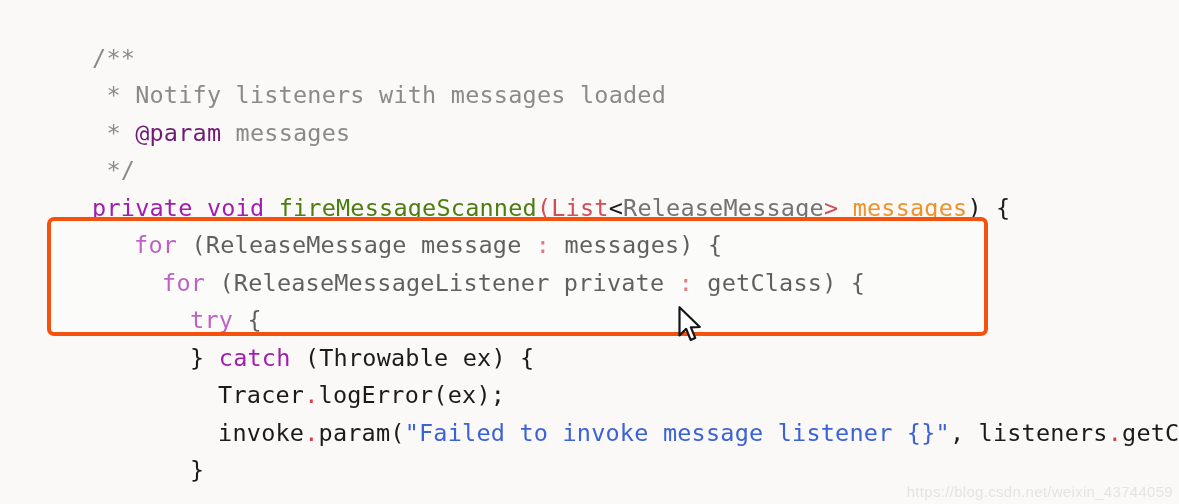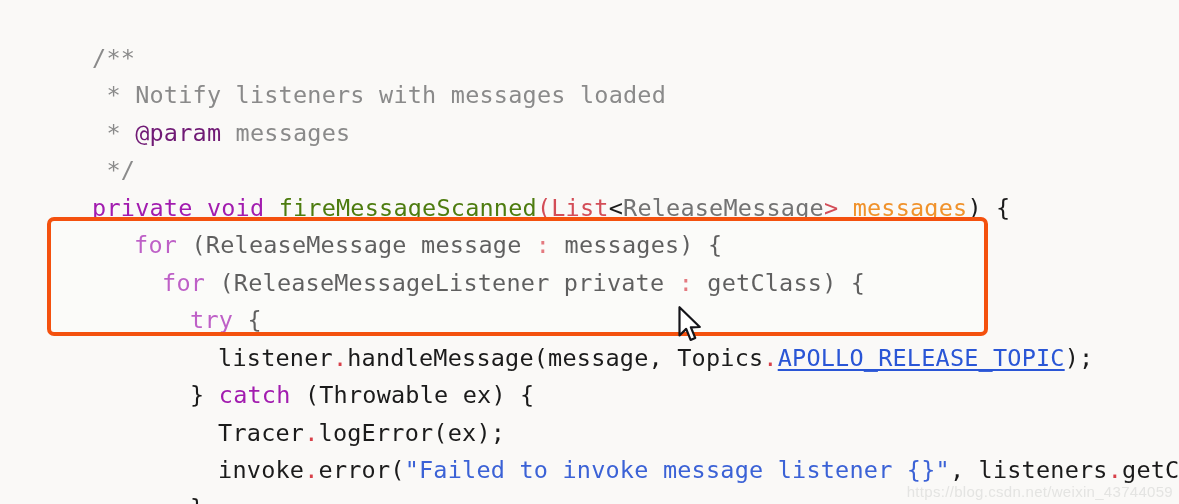--- a/index.html
+++ b/index.html
@@ -123,34 +123,31 @@
     </div>
 
     <div class="code-line" style="padding-left:70px;">
       <span class="tok-keyword">for</span><span class="tok-plain"> (ReleaseMessageListener private </span><span class="tok-punct-red">:</span><span class="tok-plain"> getClass) {</span>
     </div>
 
     <div class="code-line" style="padding-left:98px;">
       <span class="tok-keyword">try</span><span class="tok-plain"> {</span>
     </div>
 
-    <div class="code-line" style="padding-left:126px;">
-      <span class="tok-plain">listener</span><span class="tok-punct-red">.</span><span class="tok-plain">handleMessage(message, Topics</span><span class="tok-punct-red">.</span><span class="tok-const">APOLLO_RELEASE_TOPIC</span><span class="tok-plain">);</span>
-    </div>
 
     <div class="code-line" style="padding-left:98px;">
       <span class="tok-plain">} </span><span class="tok-keyword">catch</span><span class="tok-plain"> (Throwable ex) {</span>
     </div>
 
     <div class="code-line" style="padding-left:126px;">
       <span class="tok-plain">Tracer</span><span class="tok-punct-red">.</span><span class="tok-plain">logError(ex);</span>
     </div>
 
     <div class="code-line" style="padding-left:126px;">
-      <span class="tok-plain">invoke</span><span class="tok-punct-red">.</span><span class="tok-plain">error(</span><span class="tok-string">"Failed to invoke message listener {}"</span><span class="tok-plain">, listeners</span><span class="tok-punct-red">.</span><span class="tok-plain">getClass(), ex);</span>
+      <span class="tok-plain">invoke</span><span class="tok-punct-red">.</span><span class="tok-plain">param(</span><span class="tok-string">"Failed to invoke message listener {}"</span><span class="tok-plain">, listeners</span><span class="tok-punct-red">.</span><span class="tok-plain">getClass(), ex);</span>
     </div>
 
     <div class="code-line" style="padding-left:98px;">
       <span class="tok-plain">}</span>
     </div>
 
     <div class="code-line" style="padding-left:70px;">
       
     </div>
 

